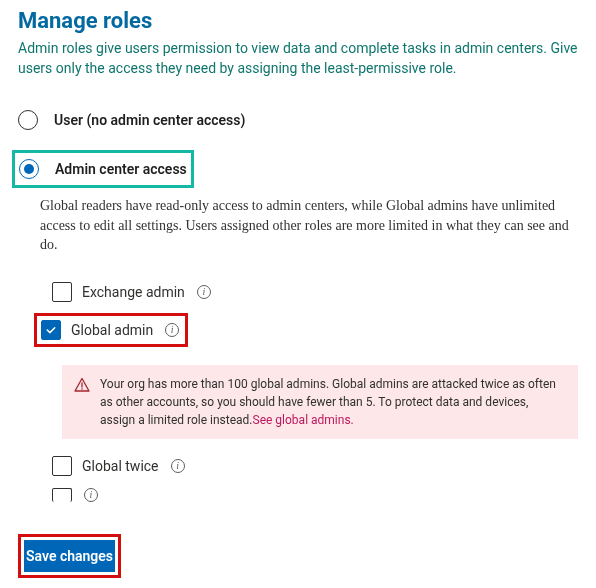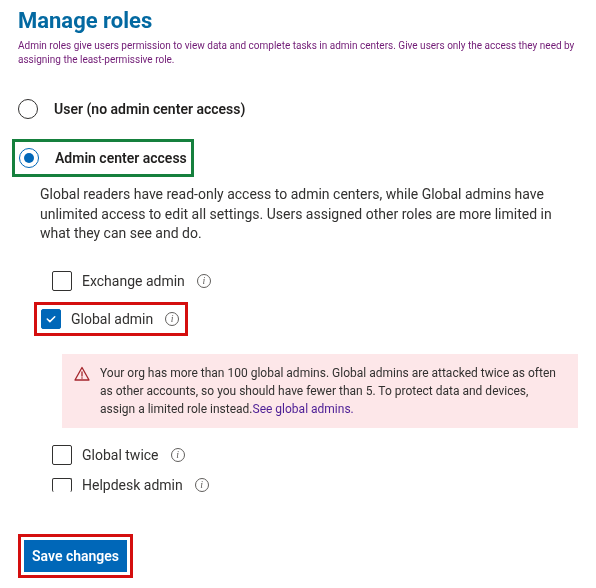--- a/index.html
+++ b/index.html
@@ -16,22 +16,22 @@
     position: relative;
   }
   .panel { padding: 0 18px 0 18px; }
   h1 {
     font-size: 22px;
     font-weight: 700;
     margin: 8px 0 6px 0;
     color: #0369a1;
   }
   .desc {
-    font-size: 10px;
-    color: #701a75;
+    font-size: 14px;
+    color: #0f766e;
     line-height: 1.4;
     margin: 0 0 10px 0;
   }
   .link {
     color: #0067b8;
     text-decoration: none;
     font-size: 14px;
     cursor: pointer;
   }
   .radios { margin-top: 28px; }
@@ -49,29 +49,30 @@
     display: flex; align-items: center; justify-content: center;
     flex-shrink: 0;
   }
   .radio-outer.sel { border-color: #0067b8; }
   .radio-inner {
     width: 10px; height: 10px; border-radius: 50%;
     background: #0067b8;
   }
   .radio-label { font-weight: 600; font-size: 14px; color: #201f1e; }
   .highlight-red {
-    border: 3px solid #15803d;
+    border: 3px solid #14b8a6;
     padding: 2px 4px;
     margin-left: -6px;
   }
   .subdesc {
     color: #323130;
     font-size: 14px;
     line-height: 1.4;
     margin: 8px 0 0 22px;
+    font-family: Liberation Serif, serif;
   }
   .checks { margin: 24px 0 0 22px; }
   .check-row {
     display: flex;
     align-items: center;
     gap: 10px;
     padding: 3px 12px;
     cursor: pointer;
   }
   .check-box {
@@ -117,37 +118,37 @@
     font-size: 12px;
     line-height: 1.5;
     color: #323130;
   }
   .warn-icon {
     width: 16px; height: 16px;
     flex-shrink: 0;
     margin-top: 2px;
   }
   .warn-text { flex: 1; }
-  .warn-link { color: #4c1d95; cursor: pointer; }
+  .warn-link { color: #be185d; cursor: pointer; }
   .cutoff { color: #323130; }
   .save-wrap {
     position: absolute;
     left: 18px;
     bottom: 10px;
     border: 3px solid #d40e0e;
     padding: 3px;
     display: inline-block;
   }
   .save-btn {
     background: #0067b8;
     color: #fff;
     border: none;
     font-size: 14px;
     font-weight: 600;
-    padding: 8px 8px;
+    padding: 8px 2px;
     cursor: pointer;
     font-family: inherit;
   }
   .gap { height: 16px; }
 </style>
 </head>
 <body>
 
 <div class="panel">
   <h1>Manage roles</h1>
@@ -203,21 +204,20 @@
       </div>
 
       <div class="check-row">
         <span class="check-box"></span>
         <span class="check-label">Global twice</span>
         <span class="info-icon">i</span>
       </div>
 
       <div class="check-row cutoff" style="margin-top:6px;">
         <span class="check-box" style="border-bottom:none;height:14px;"></span>
-        <span class="check-label">Helpdesk admin</span>
         <span class="info-icon">i</span>
       </div>
     </div>
   </div>
 </div>
 
 <div class="save-wrap">
   <button class="save-btn">Save changes</button>
 </div>
 

